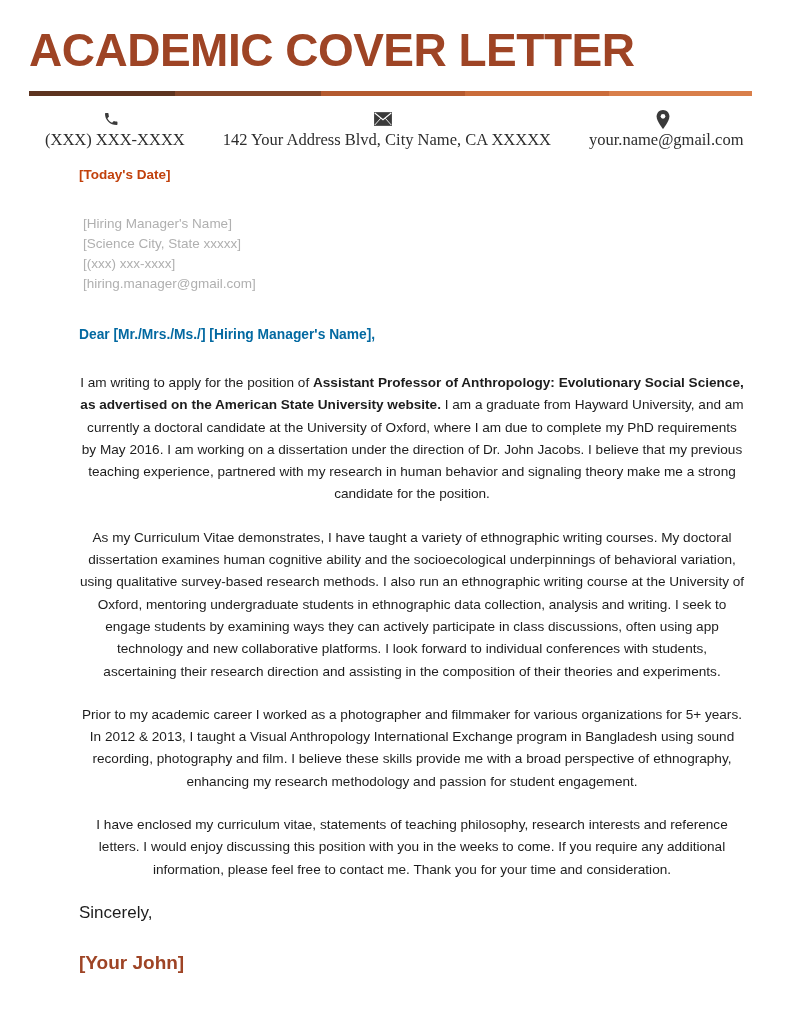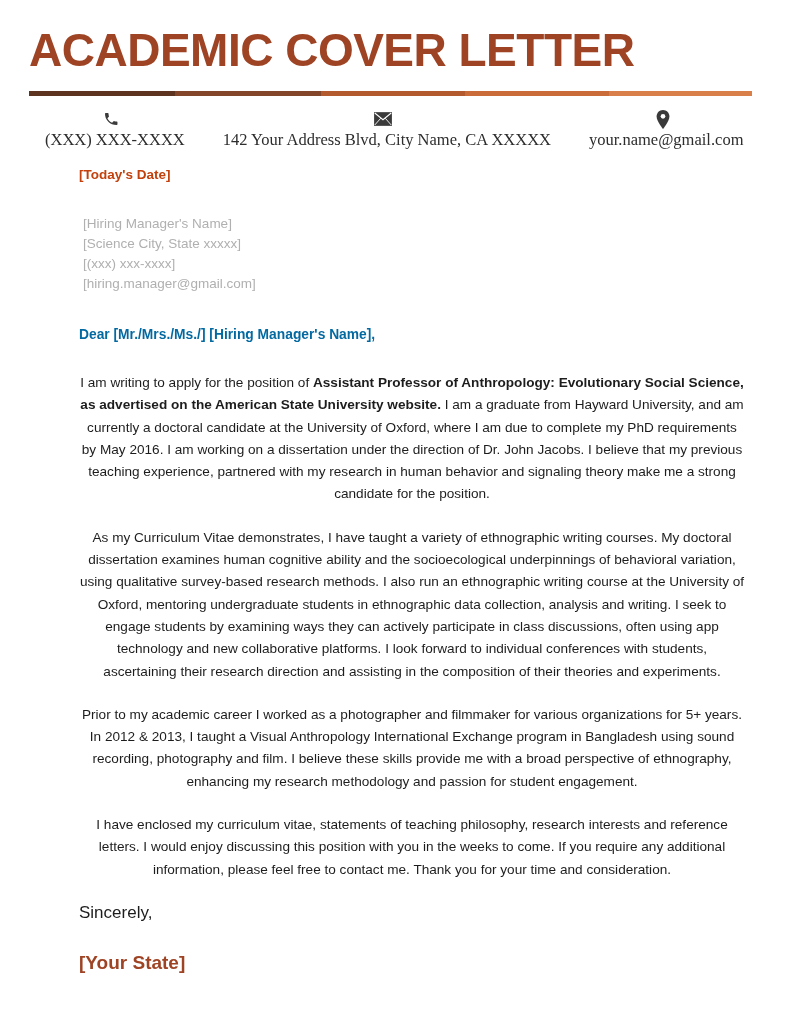--- a/index.html
+++ b/index.html
@@ -211,17 +211,17 @@
     <p class="body-para"><span>I am writing to apply for the position of </span><b>Assistant Professor of Anthropology: Evolutionary Social Science, as advertised on the American State University website.</b><span> I am a graduate from Hayward University, and am currently a doctoral candidate at the University of Oxford, where I am due to complete my PhD requirements by May 2016. I am working on a dissertation under the direction of Dr. John Jacobs. I believe that my previous teaching experience, partnered with my research in human behavior and signaling theory make me a strong candidate for the position.</span></p>
 
     <p class="body-para">As my Curriculum Vitae demonstrates, I have taught a variety of ethnographic writing courses. My doctoral dissertation examines human cognitive ability and the socioecological underpinnings of behavioral variation, using qualitative survey-based research methods. I also run an ethnographic writing course at the University of Oxford, mentoring undergraduate students in ethnographic data collection, analysis and writing. I seek to engage students by examining ways they can actively participate in class discussions, often using app technology and new collaborative platforms. I look forward to individual conferences with students, ascertaining their research direction and assisting in the composition of their theories and experiments.</p>
 
     <p class="body-para">Prior to my academic career I worked as a photographer and filmmaker for various organizations for 5+ years. In 2012 &amp; 2013, I taught a Visual Anthropology International Exchange program in Bangladesh using sound recording, photography and film. I believe these skills provide me with a broad perspective of ethnography, enhancing my research methodology and passion for student engagement.</p>
 
     <p class="body-para">I have enclosed my curriculum vitae, statements of teaching philosophy, research interests and reference letters. I would enjoy discussing this position with you in the weeks to come. If you require any additional information, please feel free to contact me. Thank you for your time and consideration.</p>
 
     <p class="closing">Sincerely,</p>
 
-    <p class="signature-name" style="color: rgb(158, 68, 37);">[Your State]</p>
+    <p class="signature-name" style="color: rgb(158, 68, 37);">[Your John]</p>
 
   </div>
 
 </div>
 
 </body></html>

